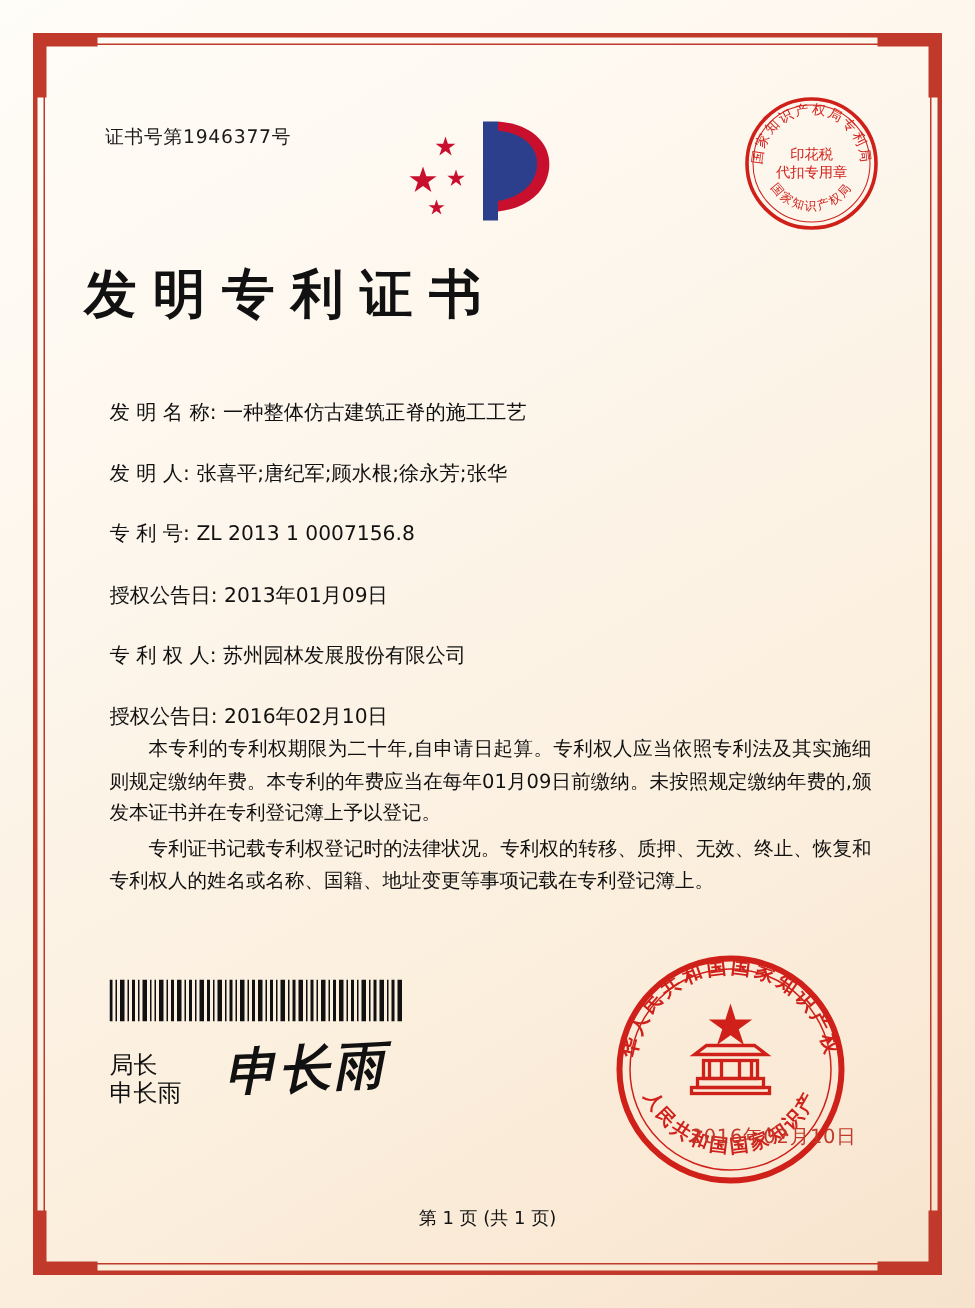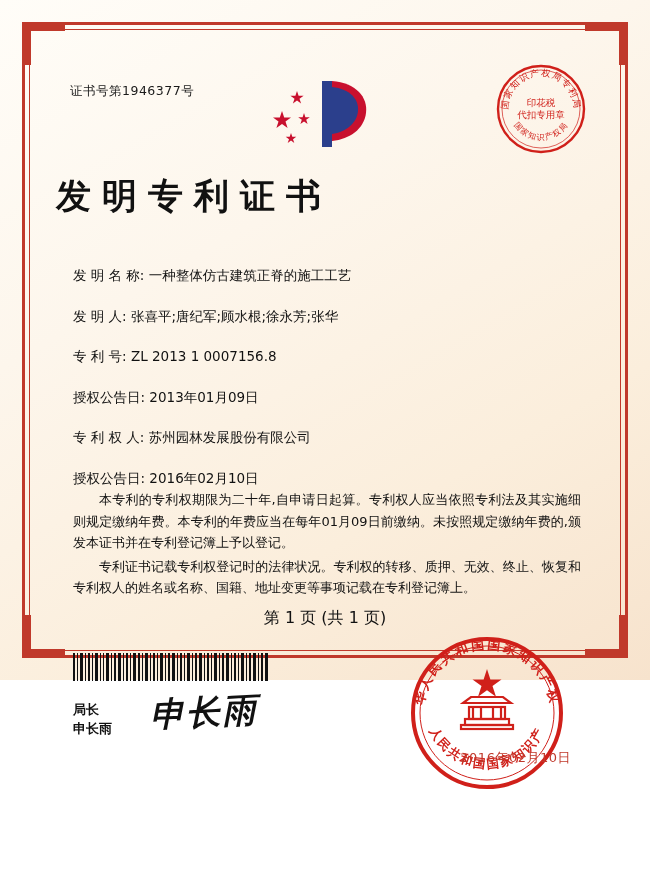--- a/index.html
+++ b/index.html
@@ -9,21 +9,21 @@
   body {
     width: 650px;
     height: 872px;
     background: #ffffff;
     font-family: "DejaVu Sans", sans-serif;
     overflow: hidden;
   }
   .certificate {
     position: relative;
     width: 650px;
-    height: 680px;
+    height: 872px;
     background: linear-gradient(150deg, #fffdf8 0%, #fdf6ec 35%, #fbeedc 70%, #f7e3cd 100%);
     box-sizing: border-box;
     padding-left: 48px;
   }
   
   .frame-outer {
     position: absolute;
     left: 22px;
     top: 22px;
     right: 22px;
@@ -150,24 +150,23 @@
     top: 608px;
     width: 196px;
     height: 28px;
   }
 
   
   .sig-block {
     position: absolute;
     left: 28px;
     top: 655px;
-    font-size: 13px;
+    font-size: 16px;
     line-height: 19px;
     color: #111;
-    font-weight: bold;
   }
   .sig-handwriting {
     position: absolute;
     left: 105px;
     top: 645px;
     font-family: "DejaVu Serif", serif;
     font-size: 34px;
     font-style: italic;
     font-weight: bold;
     color: #111;
@@ -193,21 +192,21 @@
     letter-spacing: 0.5px;
   }
 
   
   .footer {
     position: absolute;
     left: 0;
     right: 0;
     bottom: 6px;
     text-align: center;
-    font-size: 16px;
+    font-size: 12px;
     color: #111;
   }
 </style>
 </head>
 <body>
 
 <div class="certificate">
 
   <div class="frame-outer"></div>
   <div class="frame-inner"></div>

